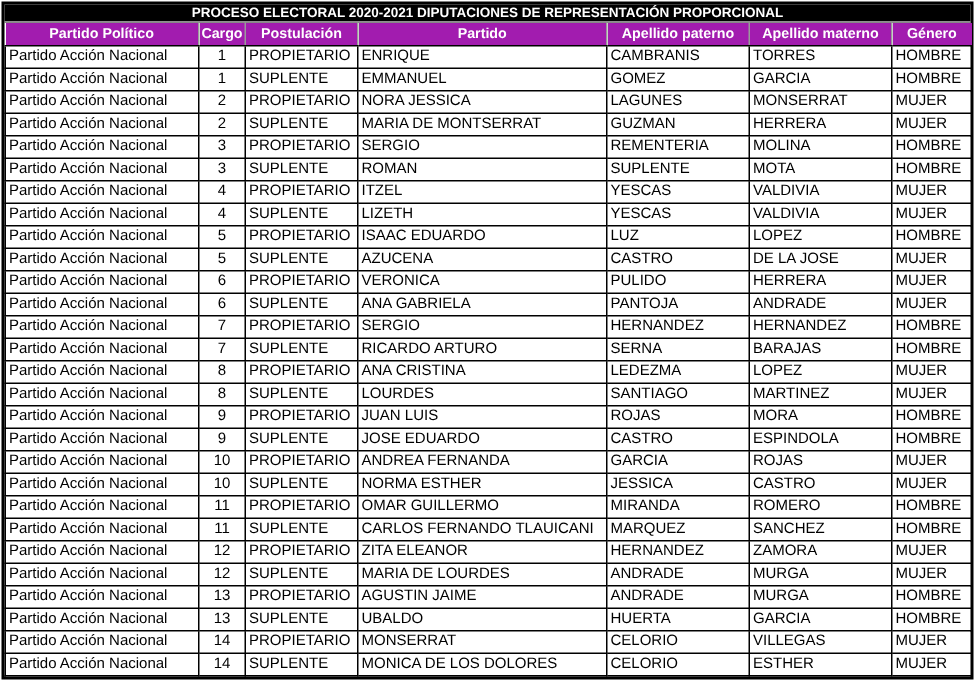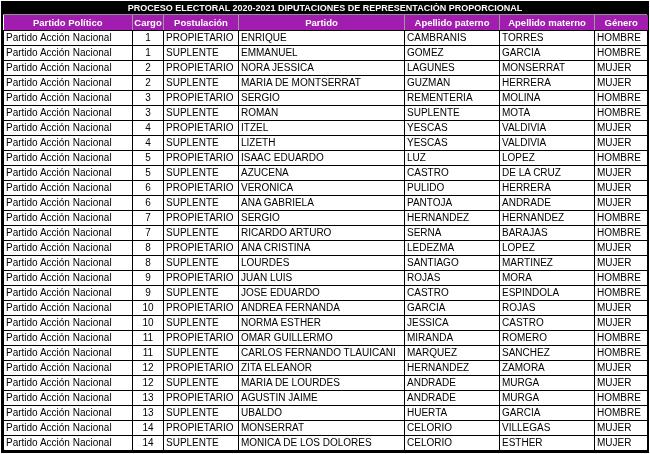--- a/index.html
+++ b/index.html
@@ -171,21 +171,21 @@
           <td class="col-4">LUZ</td>
           <td class="col-5">LOPEZ</td>
           <td class="col-6">HOMBRE</td>
         </tr>
         <tr>
           <td class="col-0">Partido Acción Nacional</td>
           <td class="col-1">5</td>
           <td class="col-2">SUPLENTE</td>
           <td class="col-3">AZUCENA</td>
           <td class="col-4">CASTRO</td>
-          <td class="col-5">DE LA CRUZ</td>
+          <td class="col-5">DE LA JOSE</td>
           <td class="col-6">MUJER</td>
         </tr>
         <tr>
           <td class="col-0">Partido Acción Nacional</td>
           <td class="col-1">6</td>
           <td class="col-2">PROPIETARIO</td>
           <td class="col-3">VERONICA</td>
           <td class="col-4">PULIDO</td>
           <td class="col-5">HERRERA</td>
           <td class="col-6">MUJER</td>

